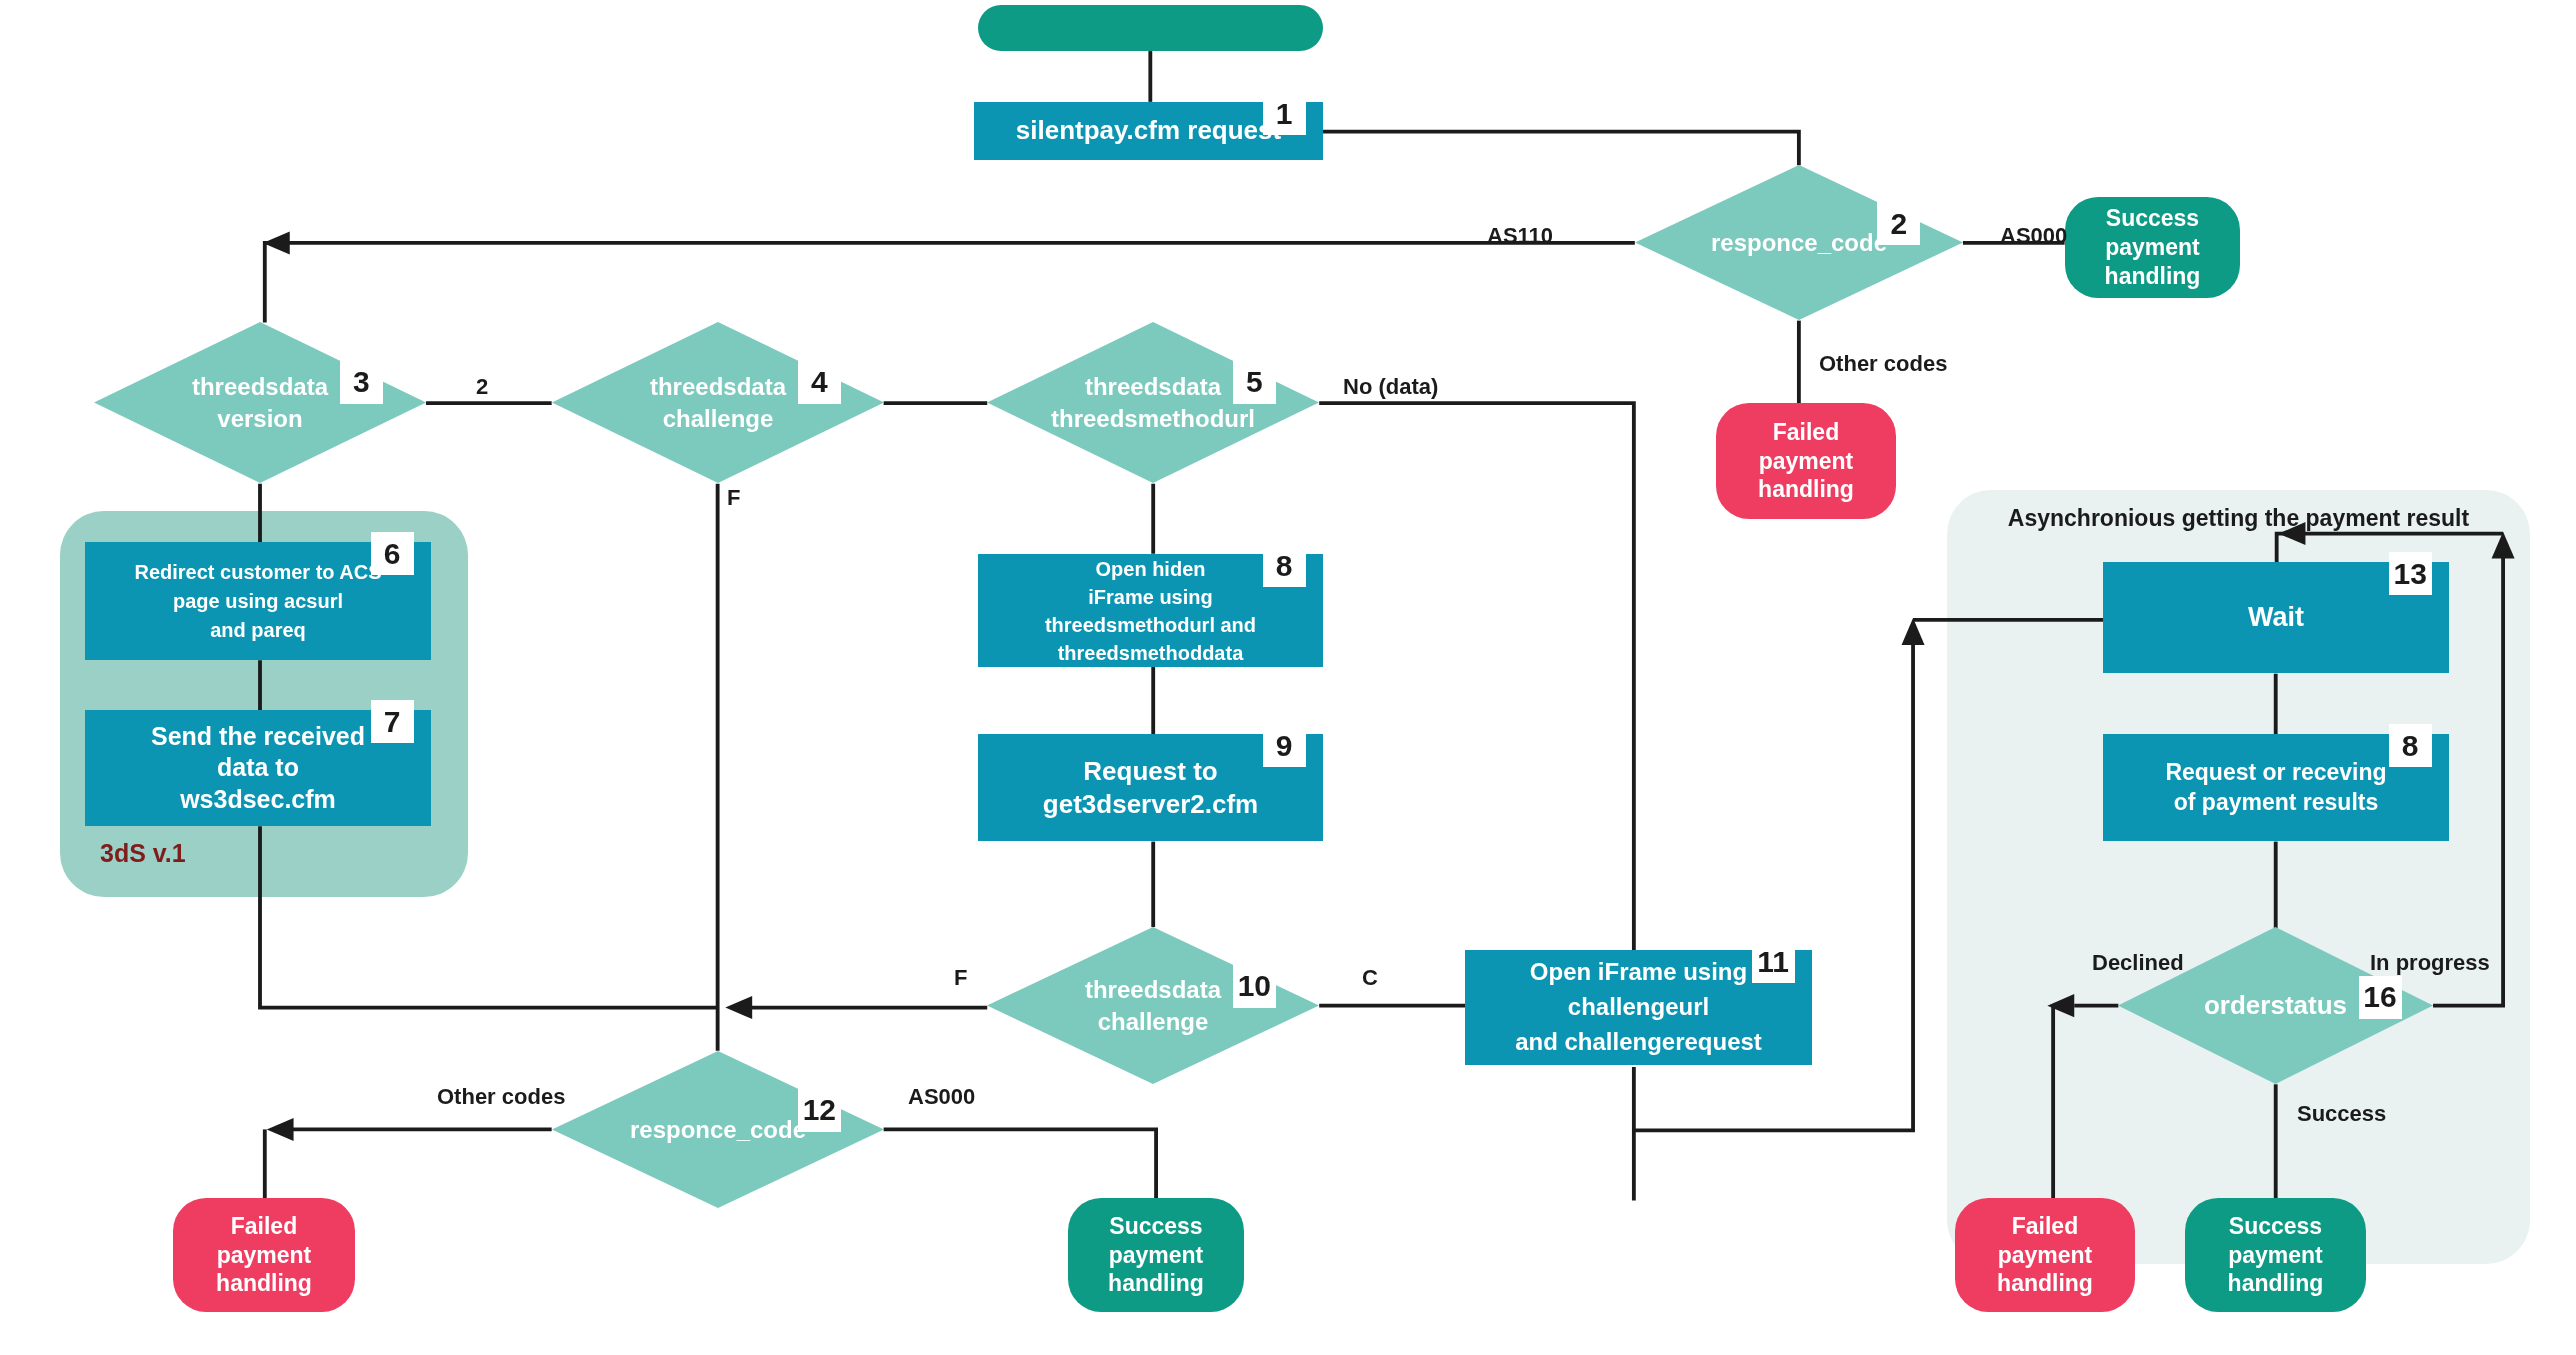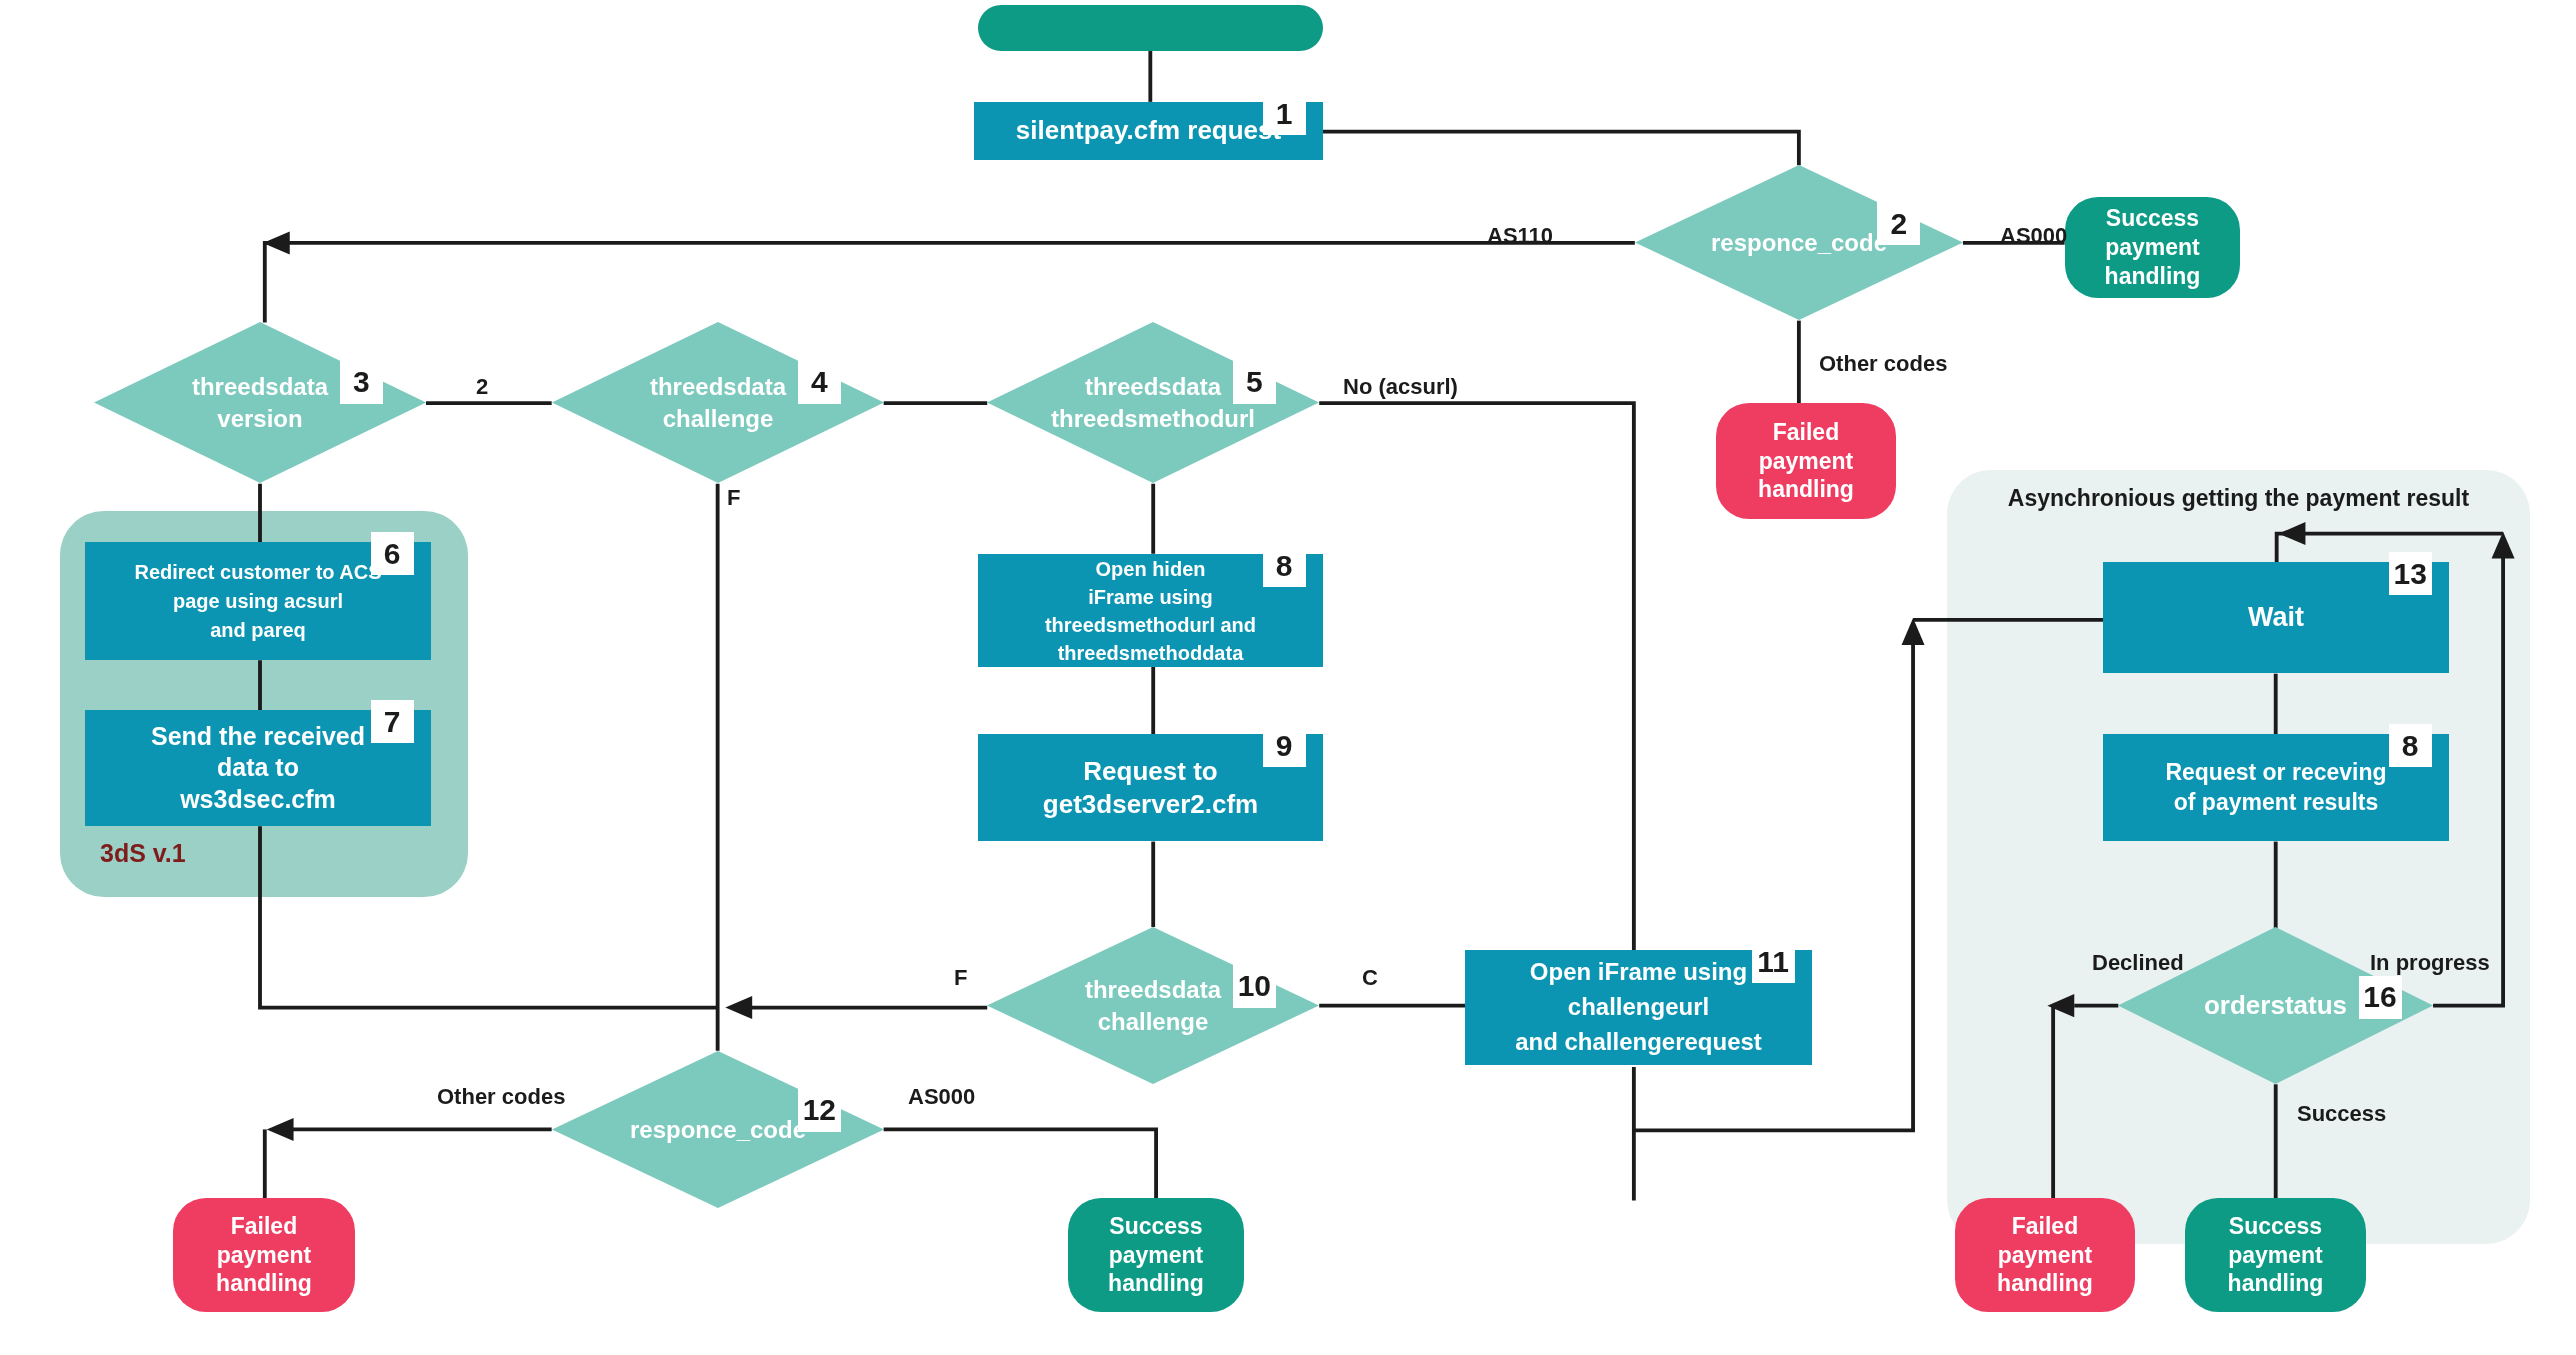--- a/index.html
+++ b/index.html
@@ -31,21 +31,21 @@
   .rect .badge{top:-9.6px;right:17.3px;}
   .diamond .badge{top:24%;right:13%;}
   .diamond.d15 .badge{top:31%;right:10%;}
   .edge-label{position:absolute;z-index:5;font-weight:bold;color:#1b1b1b;font-size:22px;white-space:nowrap;}
 </style>
 </head>
 <body>
 
 <div class="canvas">
 
-  <div class="group gpanel" style="left:1947px;top:470px;width:583px;height:774px">
+  <div class="group gpanel" style="left:1947px;top:490px;width:583px;height:774px">
     <div class="panel-title">Asynchronious getting the payment result</div>
   </div>
   <div class="group g3ds" style="left:60px;top:511px;width:408px;height:386px">
     <div class="group-label" style="left:40px;bottom:29px">3dS v.1</div>
   </div>
 
   <svg class="wires" width="2576" height="1356" viewBox="0 0 2685 1413">
     <g fill="none" stroke="#1b1b1b" stroke-width="4">
       <path d="M1199,53 V106"></path>
       <path d="M1379,137 H1875 V172"></path>
@@ -225,21 +225,21 @@
     <span class="node-label" style="font-size:23px;line-height:1.25">Success
 payment
 handling</span>
   </div>
 
   <div class="edge-label" style="left:1487px;top:223px;width:139px;text-align:left">AS110</div>
   <div class="edge-label" style="left:2000px;top:223px">AS000</div>
   <div class="edge-label" style="left:1819px;top:351px">Other codes</div>
   <div class="edge-label" style="left:476px;top:374px">2</div>
   <div class="edge-label" style="left:727px;top:485px">F</div>
-  <div class="edge-label" style="left:1343px;top:374px">No (acsurl)</div>
+  <div class="edge-label" style="left:1343px;top:374px">No (data)</div>
   <div class="edge-label" style="left:954px;top:965px">F</div>
   <div class="edge-label" style="left:1362px;top:965px">C</div>
   <div class="edge-label" style="left:437px;top:1084px">Other codes</div>
   <div class="edge-label" style="left:908px;top:1084px">AS000</div>
   <div class="edge-label" style="left:2092px;top:950px">Declined</div>
   <div class="edge-label" style="left:2370px;top:950px">In progress</div>
   <div class="edge-label" style="left:2297px;top:1101px">Success</div>
 
 </div>
 

